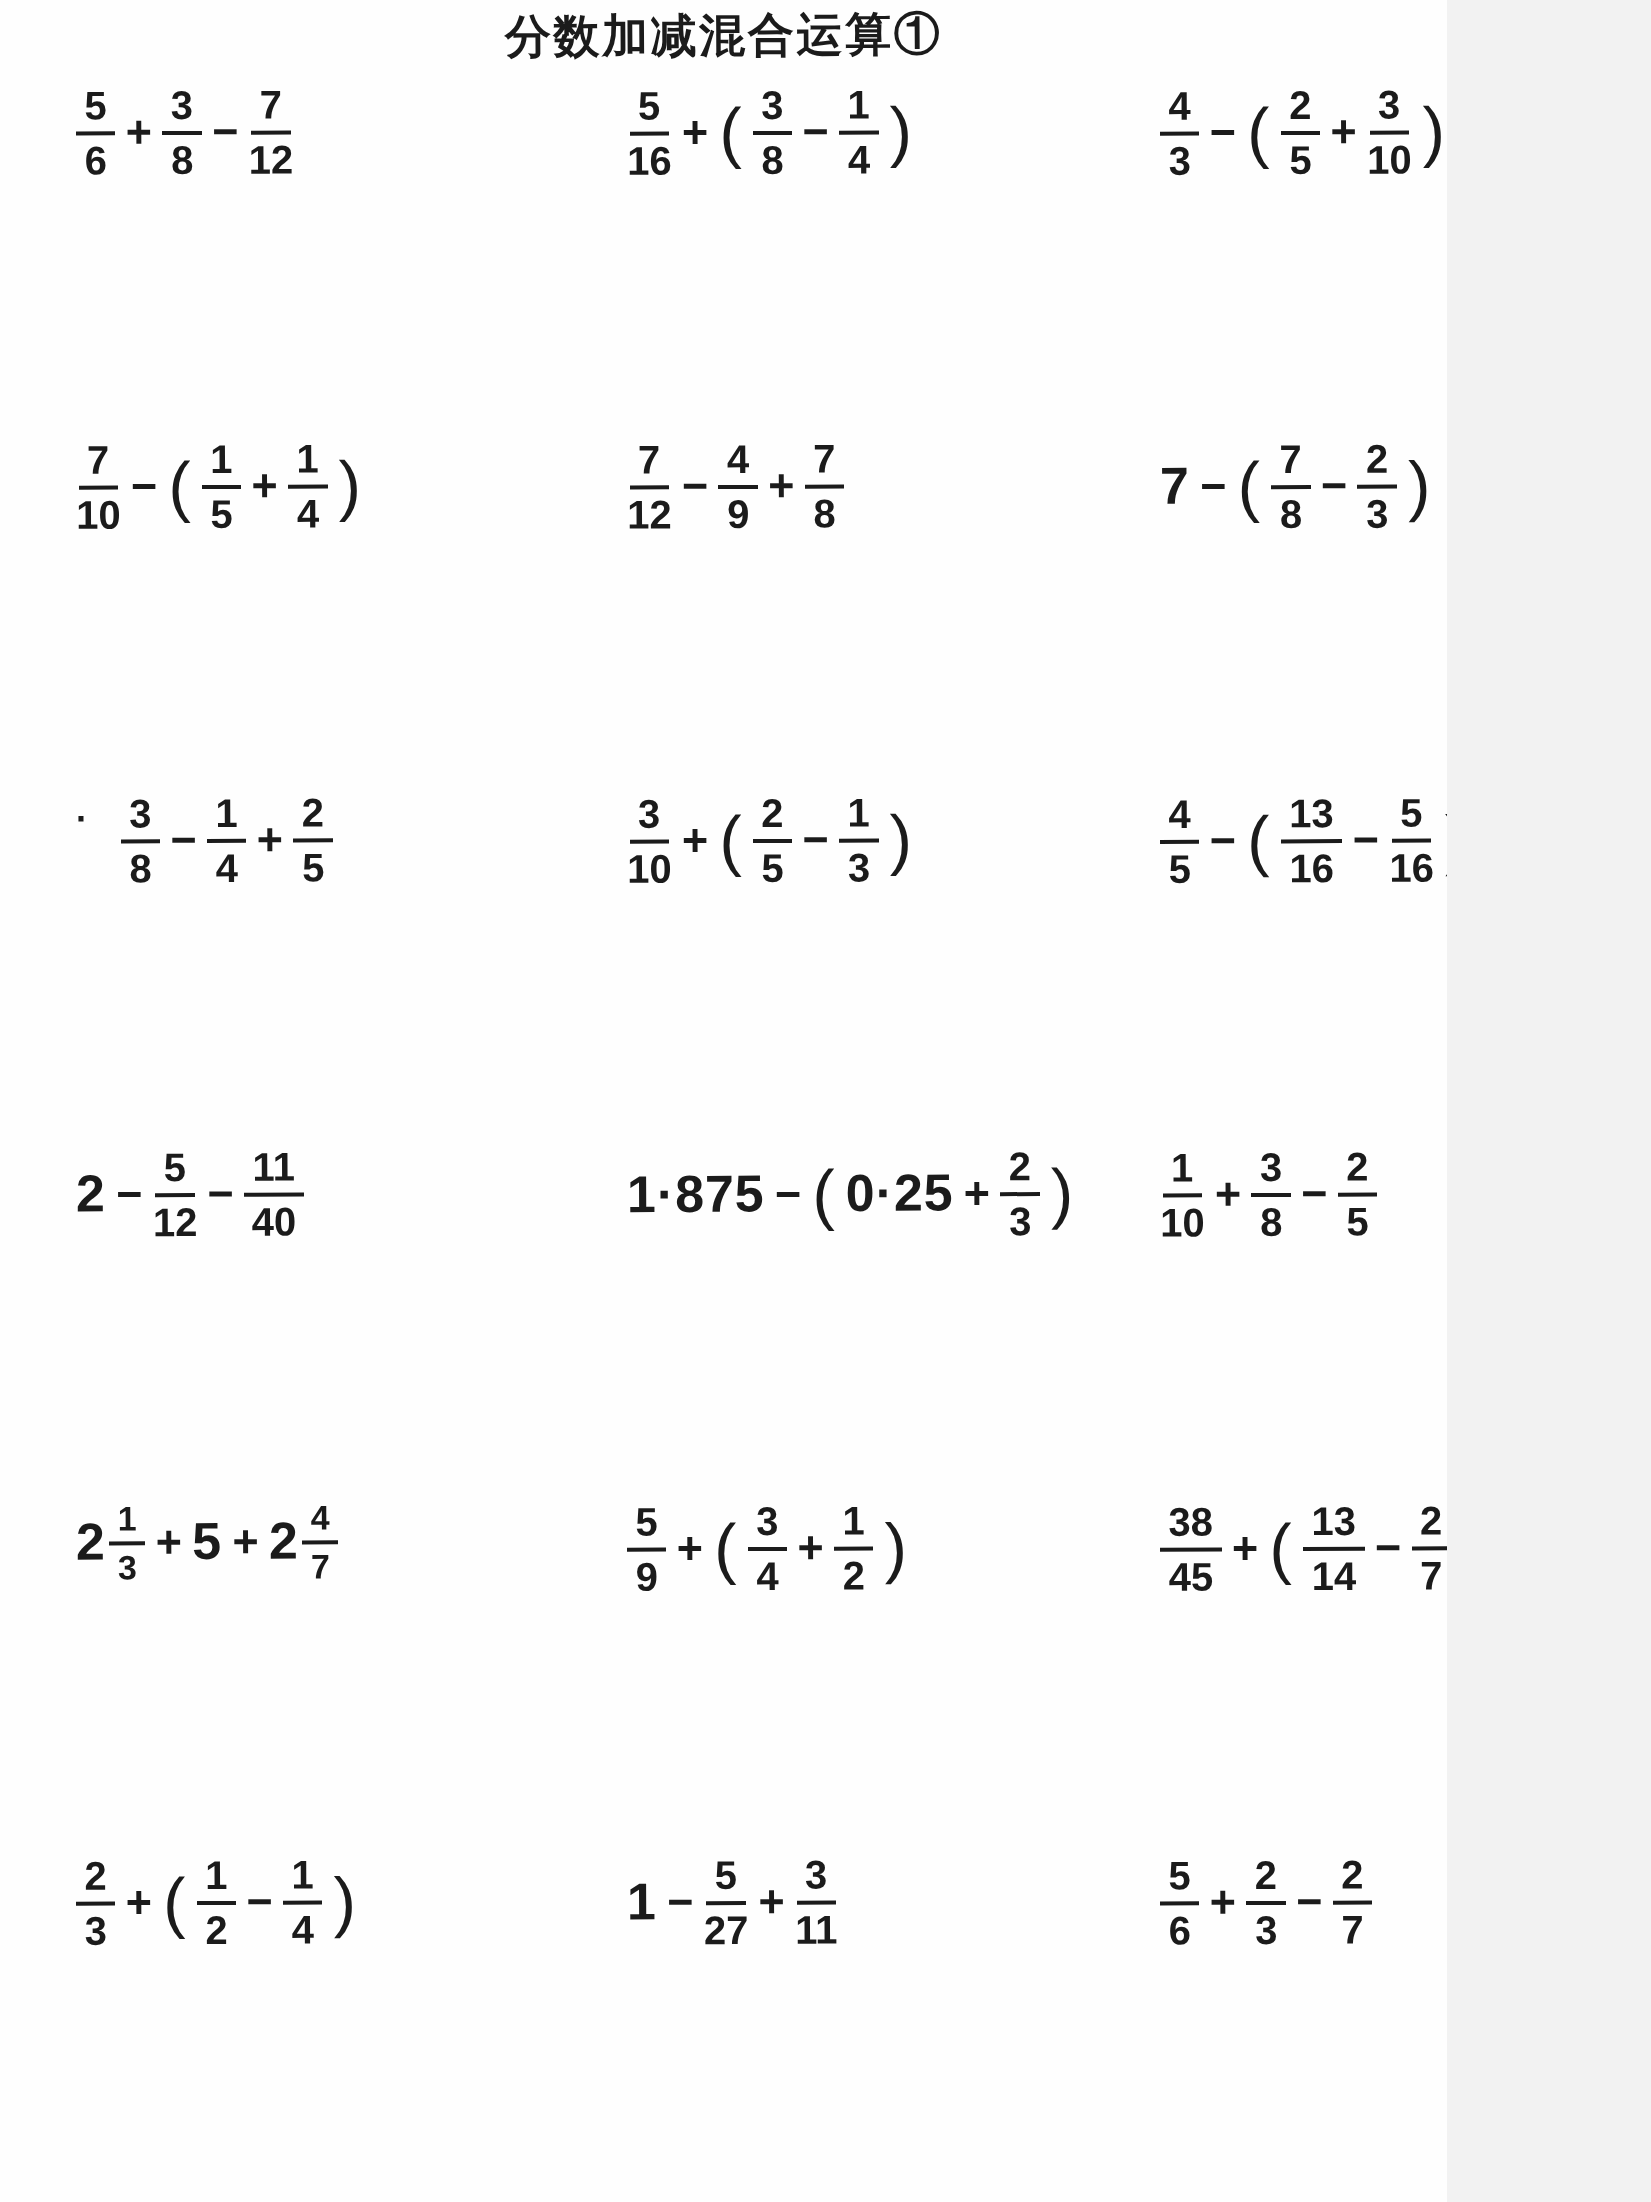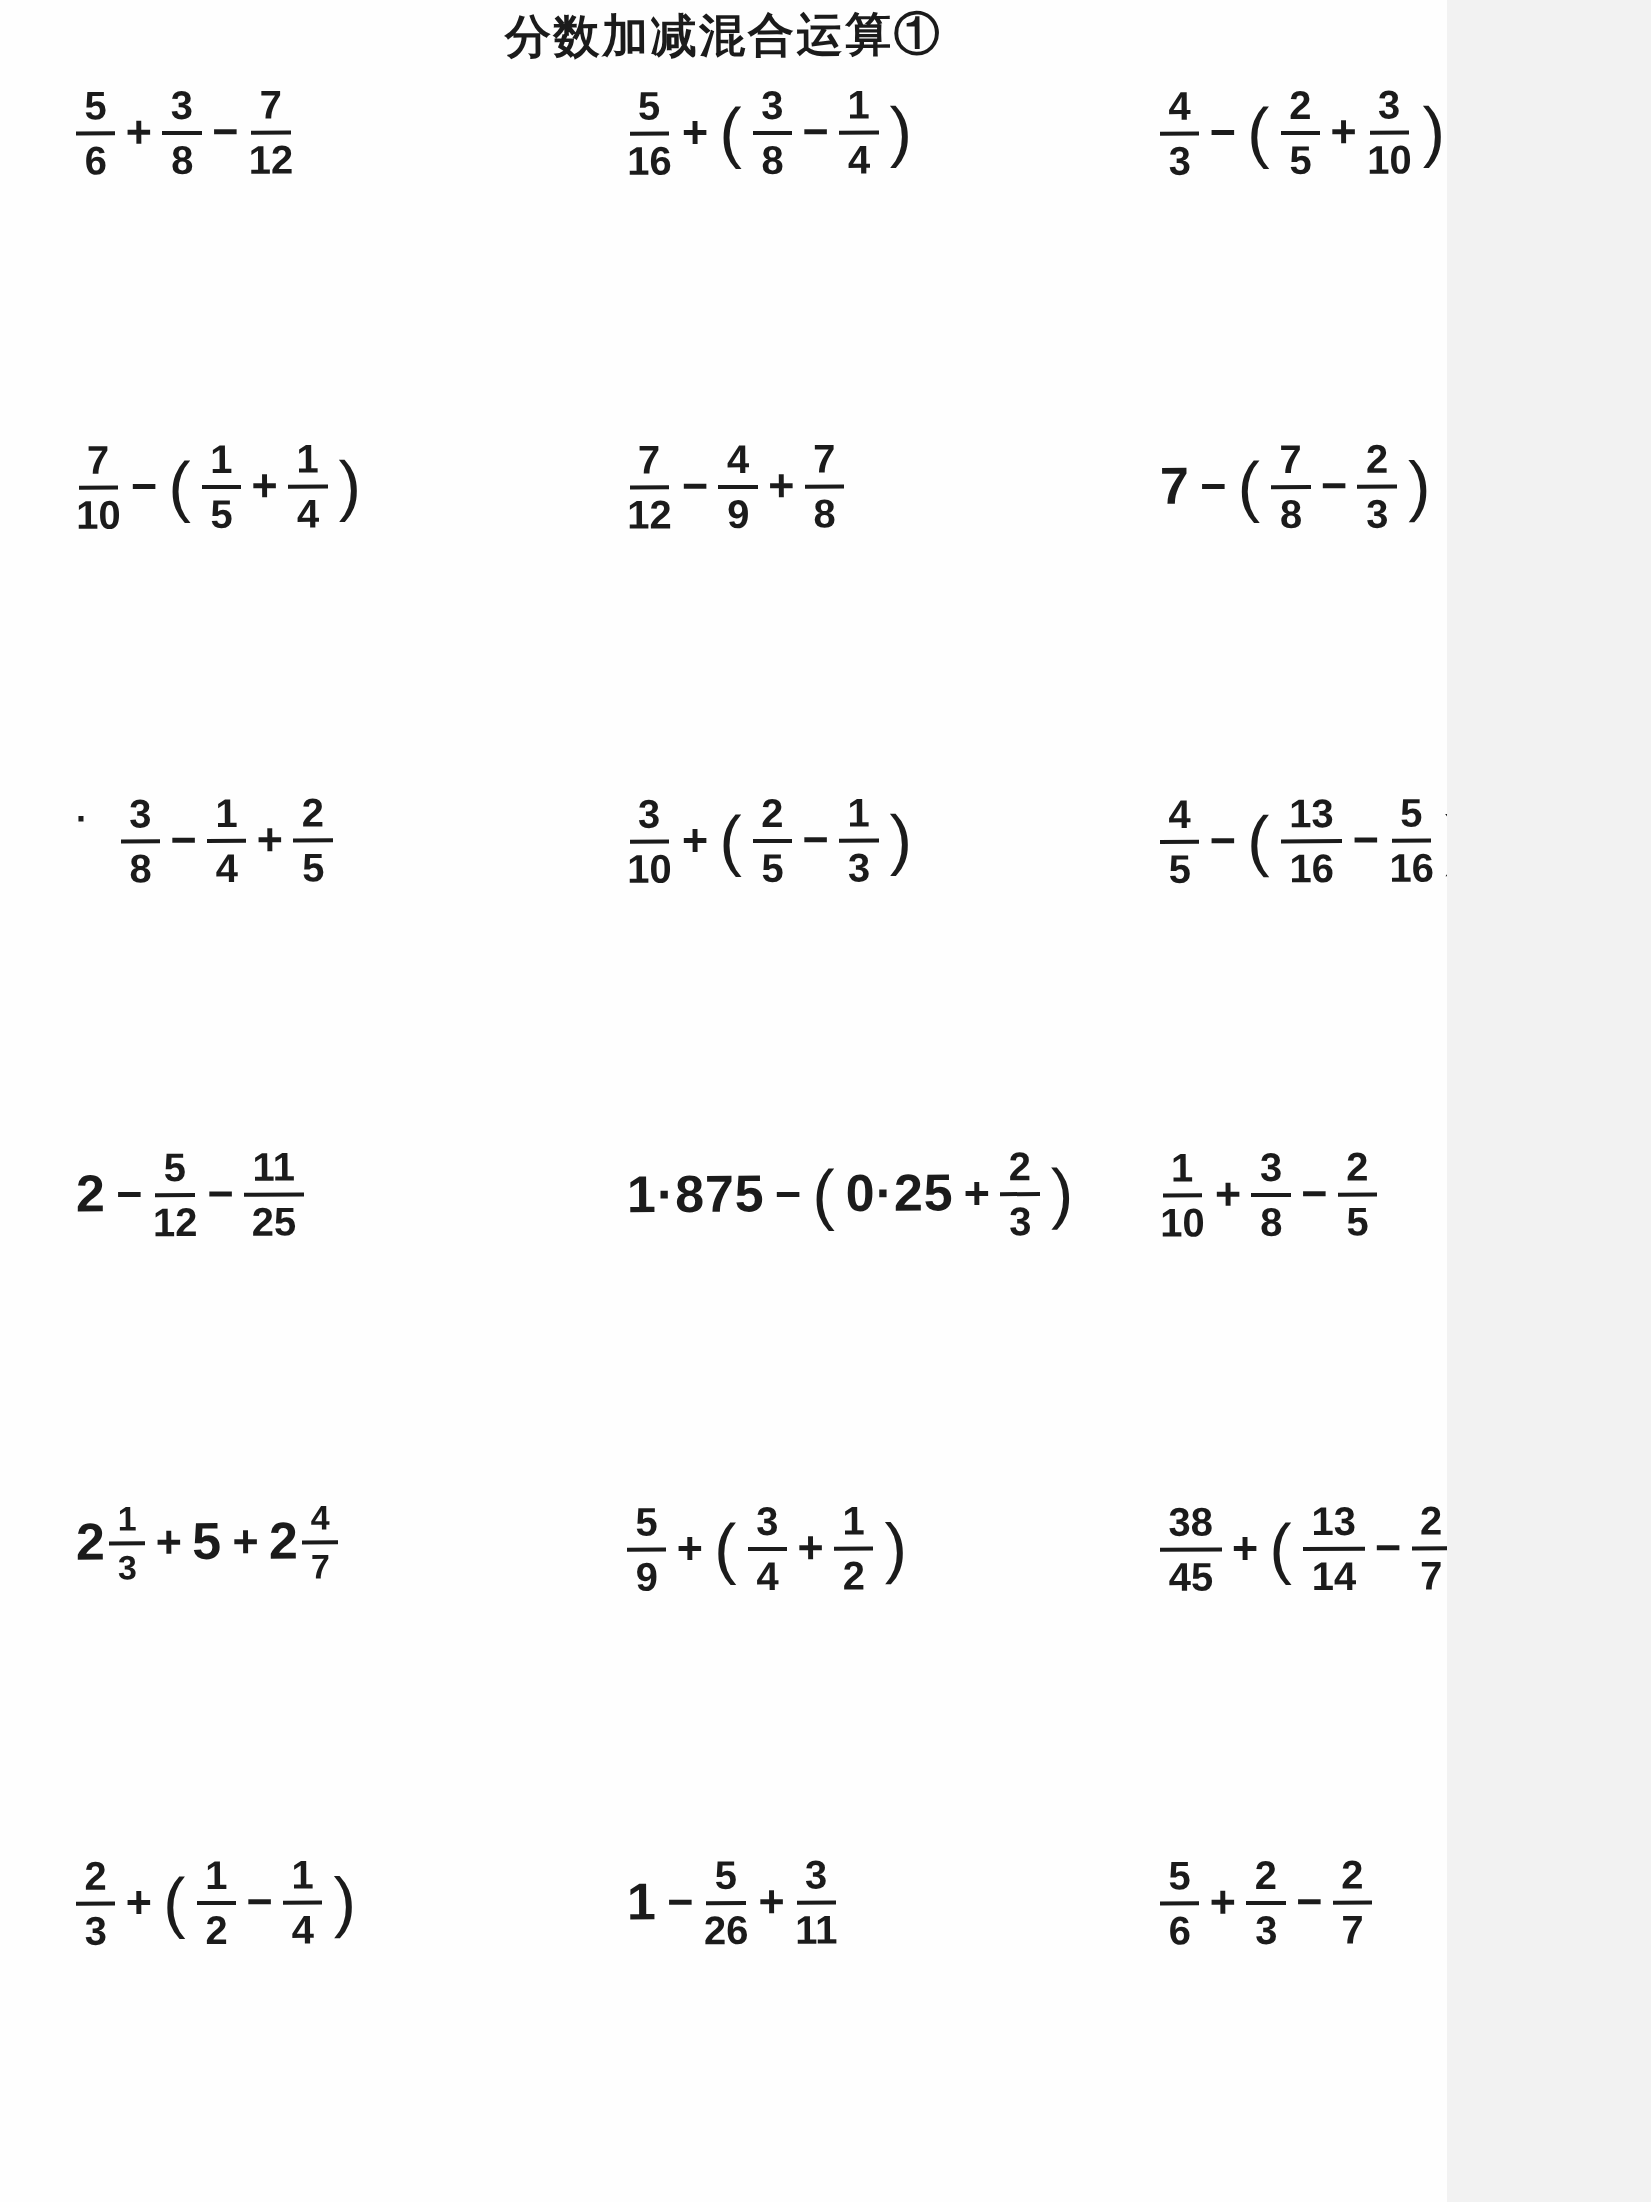--- a/index.html
+++ b/index.html
@@ -282,21 +282,21 @@
         <div class="expr">
           <span class="int">2</span>
           <span class="op">−</span>
           <span class="frac">
             <span class="fnum">5</span>
             <span class="fden">12</span>
           </span>
           <span class="op">−</span>
           <span class="frac">
             <span class="fnum">11</span>
-            <span class="fden">25</span>
+            <span class="fden">40</span>
           </span>
         </div>
       </div>
       <div class="cell">
         <div class="expr">
           <span class="int">1·875</span>
           <span class="op">−</span>
           <span class="op paren">(</span>
           <span class="int">0·25</span>
           <span class="op">+</span>
@@ -405,21 +405,21 @@
           </span>
           <span class="op paren">)</span>
         </div>
       </div>
       <div class="cell">
         <div class="expr">
           <span class="int">1</span>
           <span class="op">−</span>
           <span class="frac">
             <span class="fnum">5</span>
-            <span class="fden">26</span>
+            <span class="fden">27</span>
           </span>
           <span class="op">+</span>
           <span class="frac">
             <span class="fnum">3</span>
             <span class="fden">11</span>
           </span>
         </div>
       </div>
       <div class="cell">
         <div class="expr">

